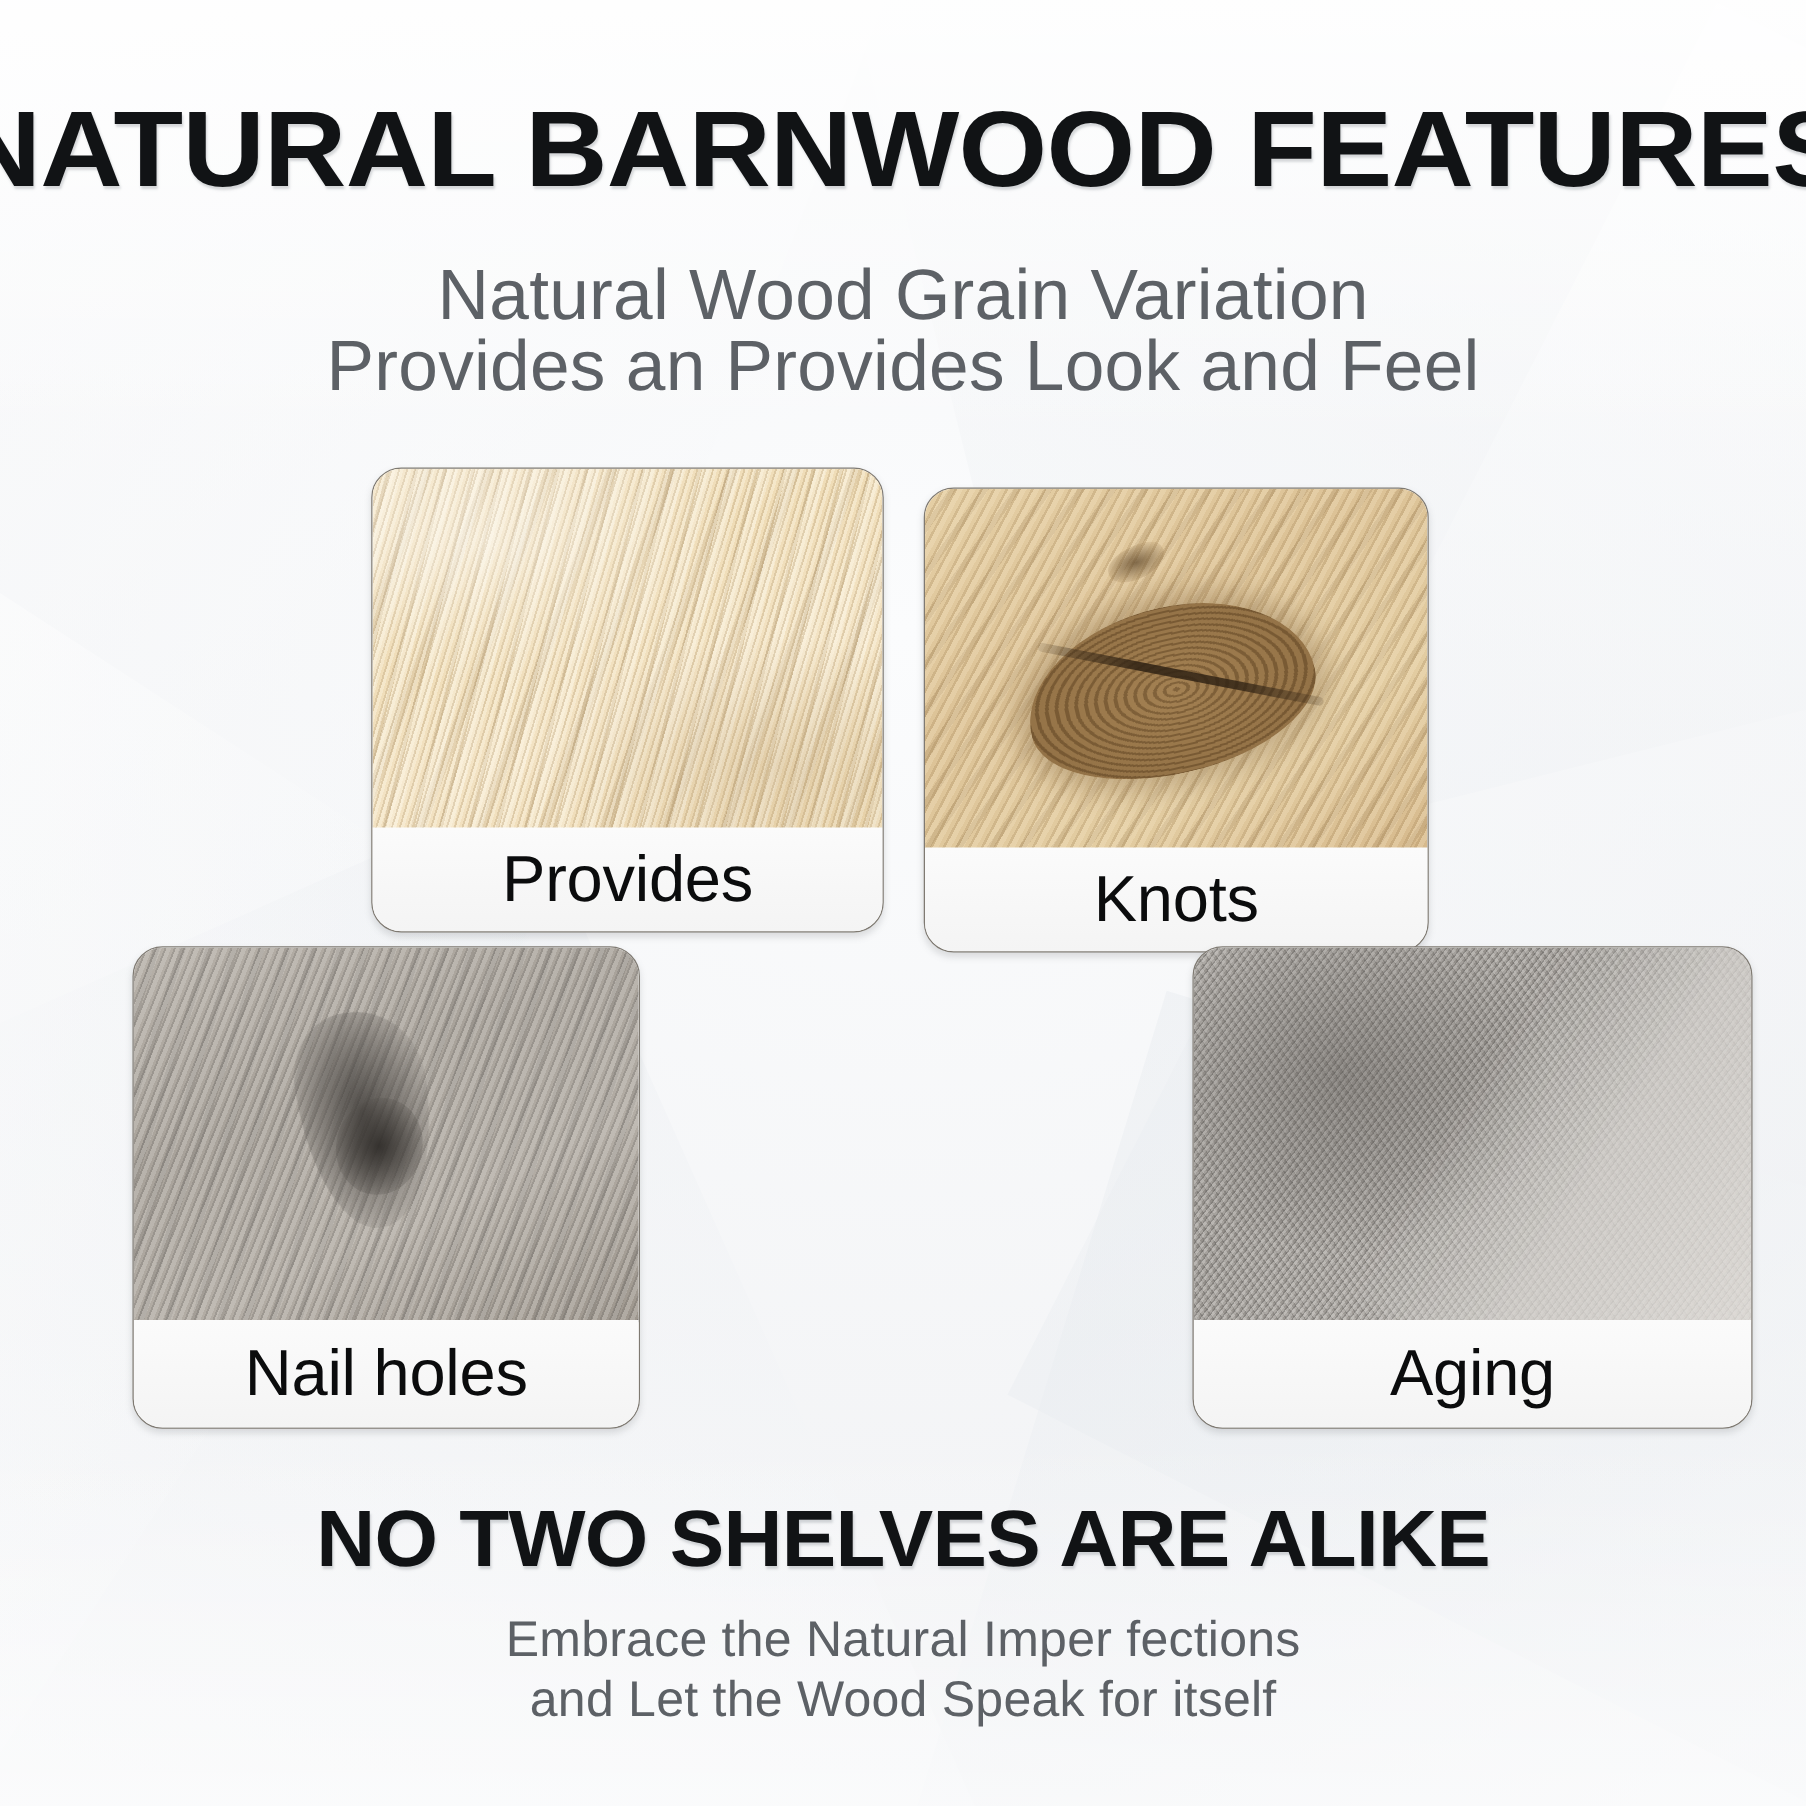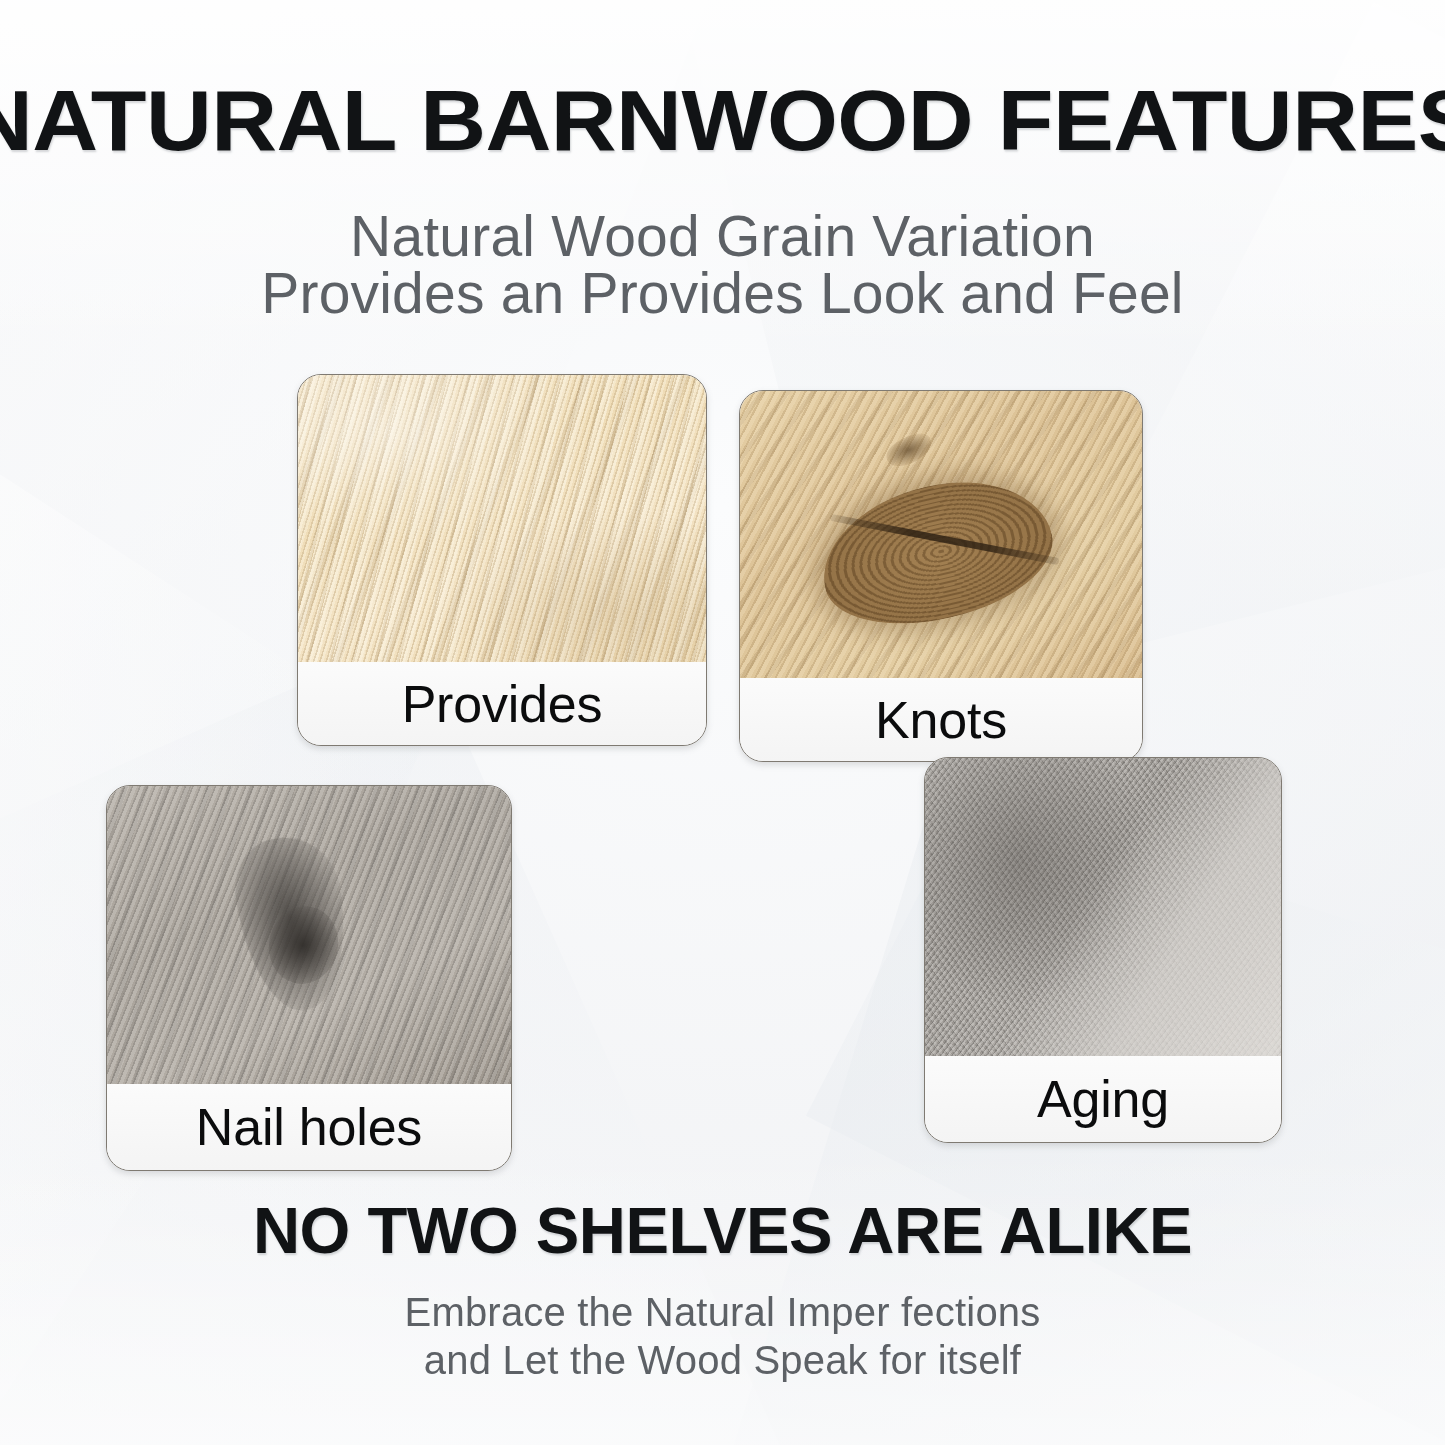--- a/index.html
+++ b/index.html
@@ -130,23 +130,23 @@
     white-space:nowrap;
   }
 
   
   #card-textures { left:297px; top:374px; width:410px; height:372px; }
   #card-knots    { left:739px; top:374px; width:404px; height:372px;margin-top:16px; }
   #card-textures .card-photo, #card-knots .card-photo { height:289px; }
   #card-textures .card-label, #card-knots .card-label { height:83px; }
 
   
-  #card-nail   { left:106px; top:785px; width:406px; height:386px;text-align:right; }
+  #card-nail   { left:106px; top:757px; width:406px; height:386px;text-align:right; }
   #card-cracks { left:531px; top:757px; width:406px; height:386px; }
-  #card-aging  { left:924px; top:757px; width:358px; height:386px; }
+  #card-aging  { left:954px; top:757px; width:448px; height:386px; }
   #card-nail .card-photo, #card-cracks .card-photo, #card-aging .card-photo { height:300px; }
   #card-nail .card-label, #card-cracks .card-label, #card-aging .card-label { height:86px; }
 
   
   .tex { position:absolute; inset:0; }
 
   
   .tex-textures {
     background:
       repeating-linear-gradient(107deg,

